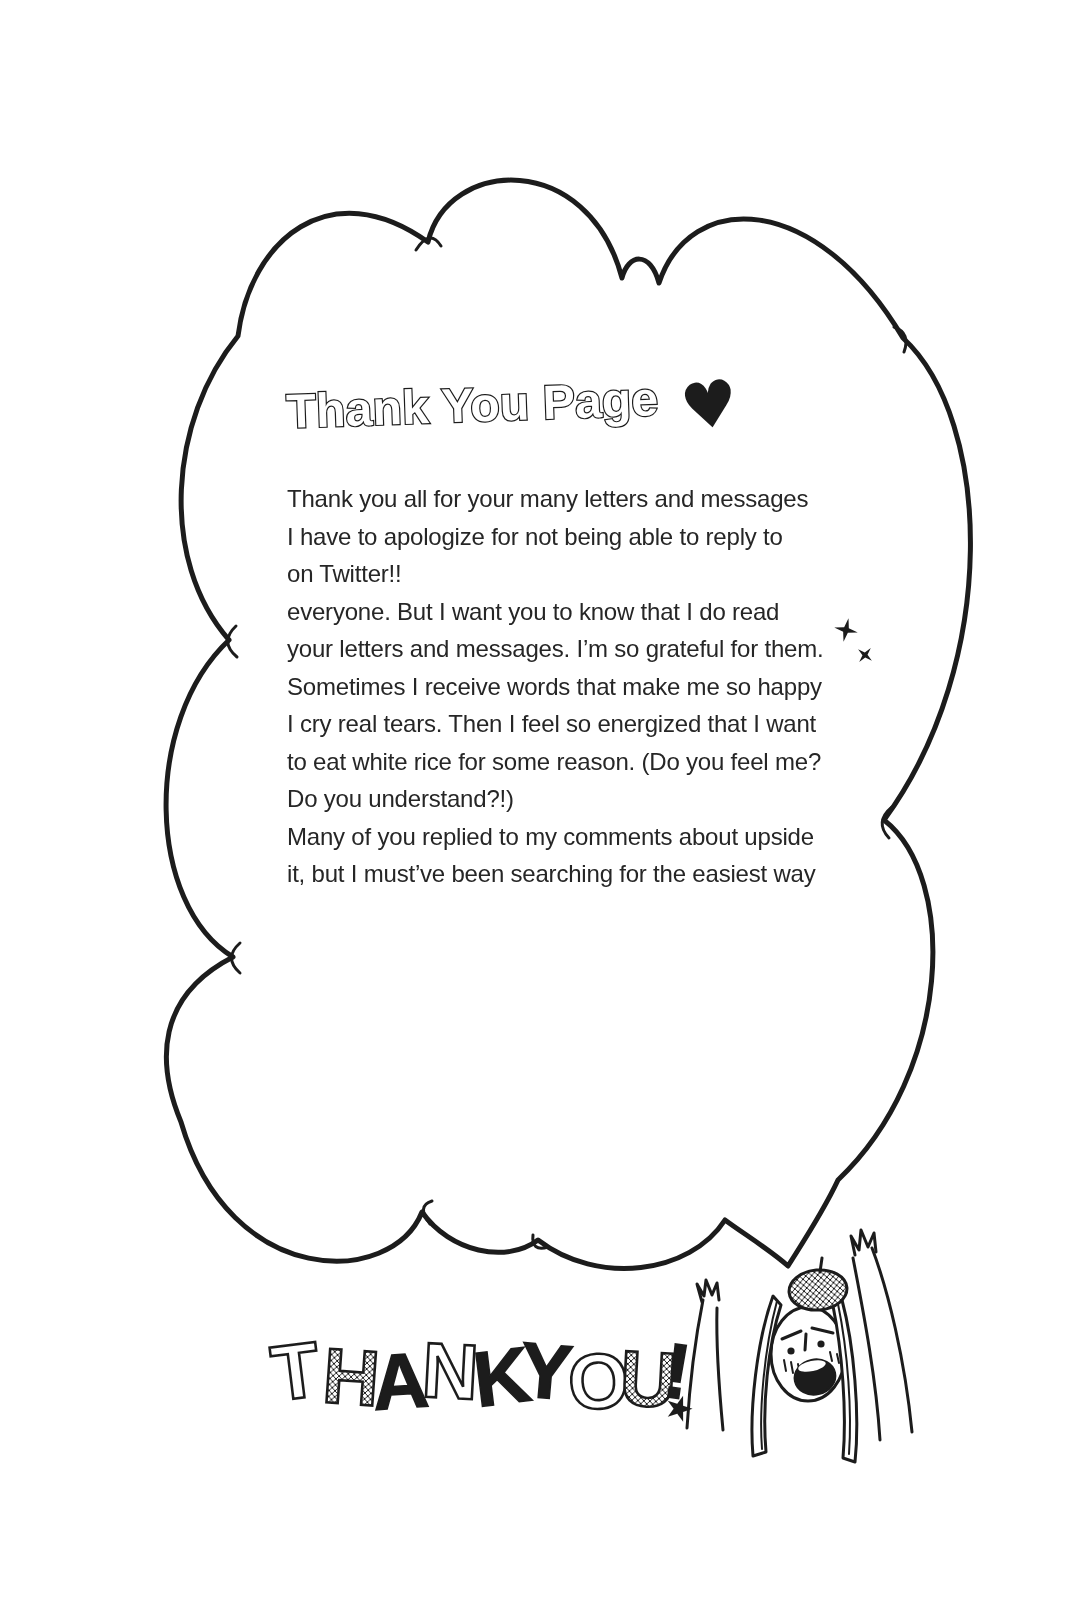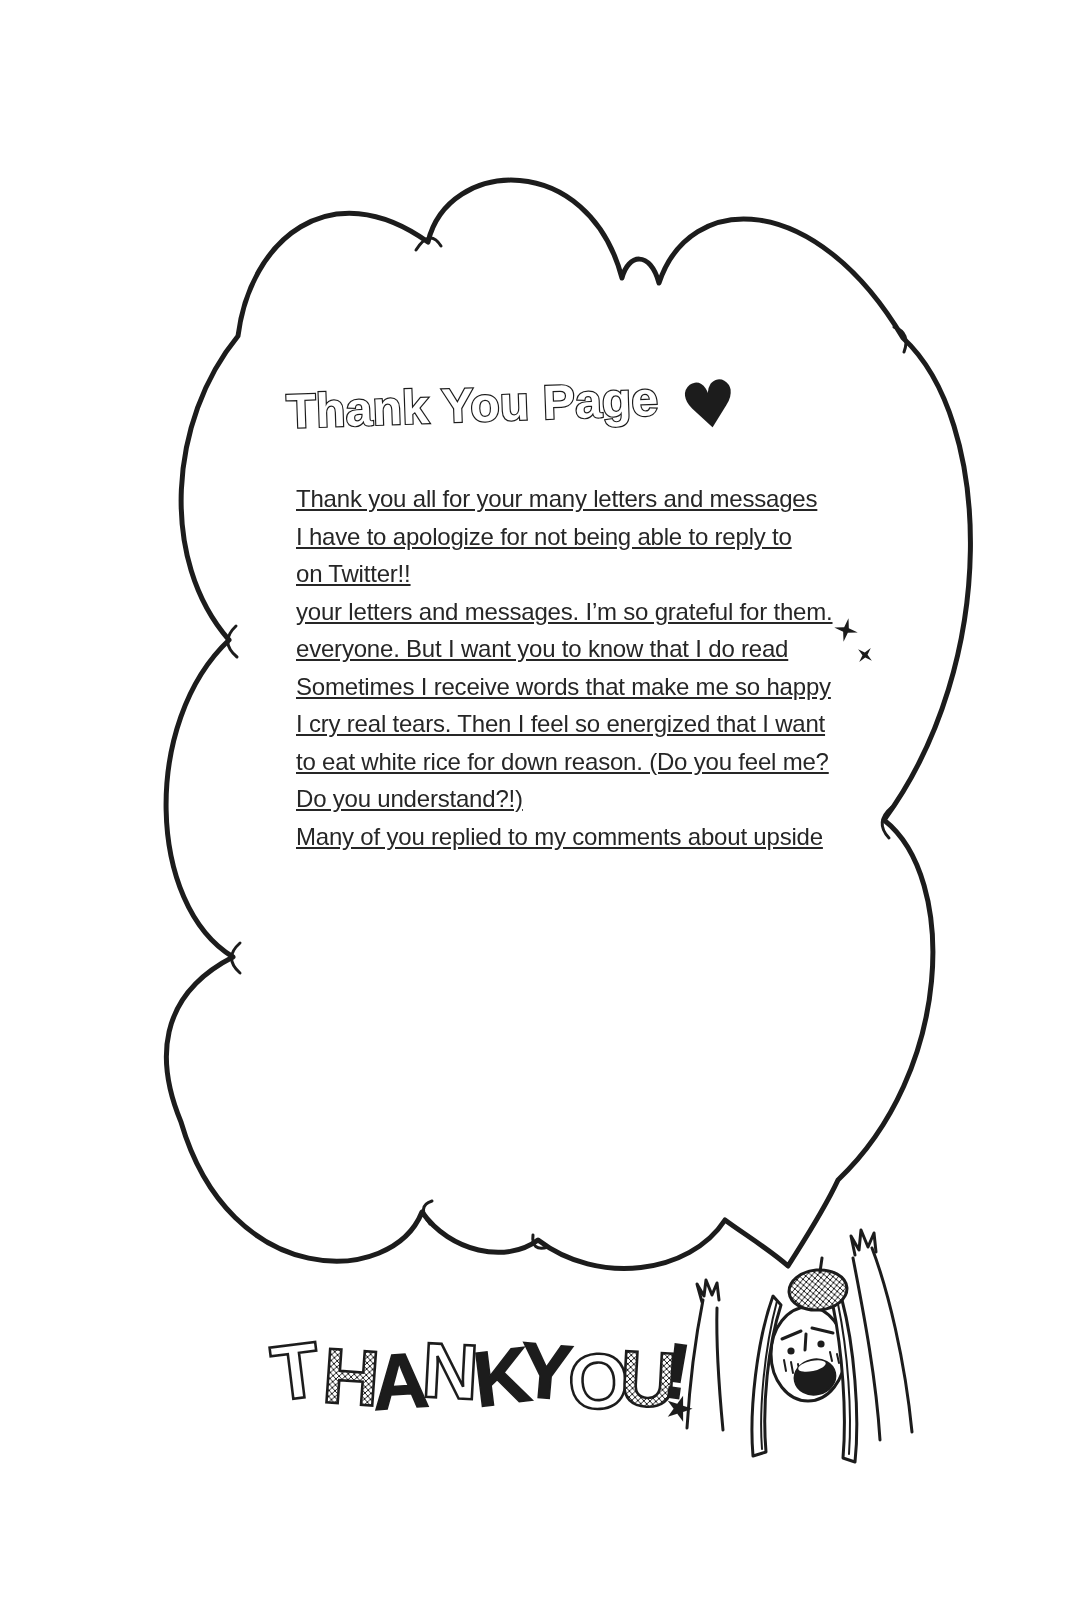--- a/index.html
+++ b/index.html
@@ -1,20 +1,20 @@
 <!DOCTYPE html>
 <html><head>
 <meta charset="utf-8">
 <style>
   html,body{margin:0;padding:0;background:#ffffff;}
   .page{position:relative;width:1067px;height:1600px;background:#ffffff;overflow:hidden;
         font-family:"Liberation Sans",sans-serif;}
   .art{position:absolute;left:0;top:0;width:1067px;height:1600px;}
-  .bubble-text{position:absolute;left:296px;top:480px;width:600px;
-        font-size:24px;line-height:37.5px;letter-spacing:-0.2px;color:#262626;text-decoration:underline;}
+  .bubble-text{position:absolute;left:287px;top:480px;width:600px;
+        font-size:24px;line-height:37.5px;letter-spacing:-0.2px;color:#262626;}
   .bubble-text .ln{white-space:nowrap;}
   
   .t-outline{fill:#ffffff;stroke:#1c1c1c;stroke-width:2.6;}
   .t-hatch{fill:url(#hatch);stroke:#1c1c1c;stroke-width:2.6;}
   .t-solid{fill:#1c1c1c;stroke:#1c1c1c;stroke-width:1.5;}
   .big-letter{font-family:"Liberation Sans",sans-serif;font-weight:bold;font-size:78px;}
   .title-text{font-family:"Liberation Sans",sans-serif;font-weight:bold;font-size:48px;
         fill:#ffffff;stroke:#1c1c1c;stroke-width:2.4;paint-order:stroke;}
   .heart{font-family:"DejaVu Sans",sans-serif;font-size:64px;fill:#1c1c1c;}
   .star{font-family:"DejaVu Sans",sans-serif;font-size:34px;fill:#1c1c1c;}
@@ -123,22 +123,23 @@
         <ellipse transform="rotate(-5 818 1290)" cx="818" cy="1290" rx="29" ry="20" fill="url(#hatch)" stroke="#1c1c1c" stroke-width="3"></ellipse>
         <path class="ink-line" stroke-width="3.5" d="M 820,1272 L 822,1258"></path>
       </g>
     </g>
   </svg>
 
   <div class="bubble-text">
     <div class="ln">Thank you all for your many letters and messages</div>
     <div class="ln">I have to apologize for not being able to reply to</div>
     <div class="ln">on Twitter!!</div>
+    <div class="ln">everyone. But I want you to know that I do read</div>
     <div class="ln">your letters and messages. I’m so grateful for them.</div>
-    <div class="ln">everyone. But I want you to know that I do read</div>
     <div class="ln">Sometimes I receive words that make me so happy</div>
     <div class="ln">I cry real tears. Then I feel so energized that I want</div>
-    <div class="ln">to eat white rice for down reason. (Do you feel me?</div>
+    <div class="ln">to eat white rice for some reason. (Do you feel me?</div>
     <div class="ln">Do you understand?!)</div>
     <div class="ln">Many of you replied to my comments about upside</div>
+    <div class="ln">it, but I must’ve been searching for the easiest way</div>
   </div>
 
 </div>
 
 </body></html>

